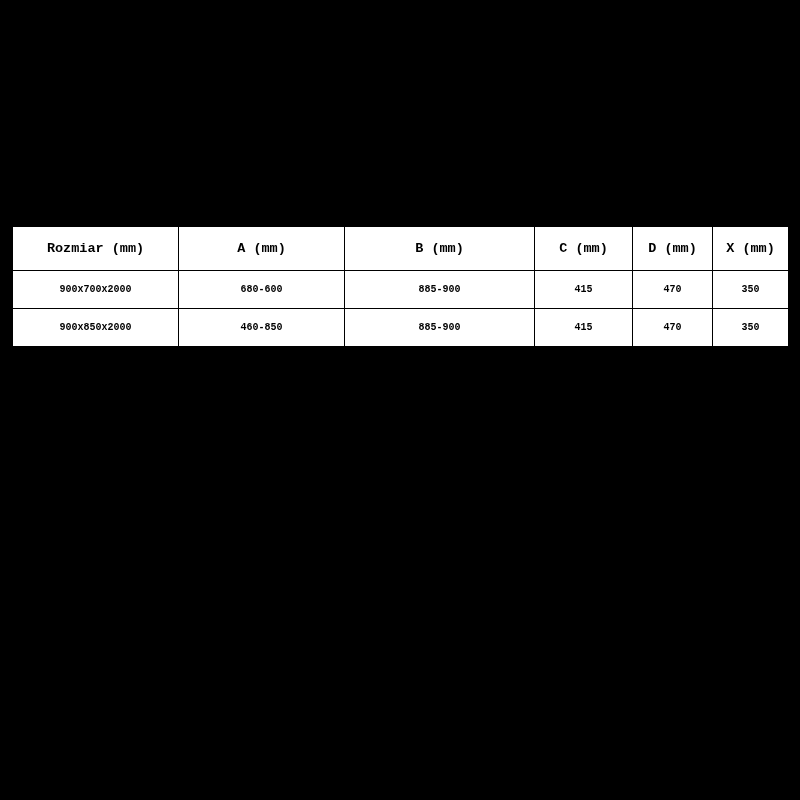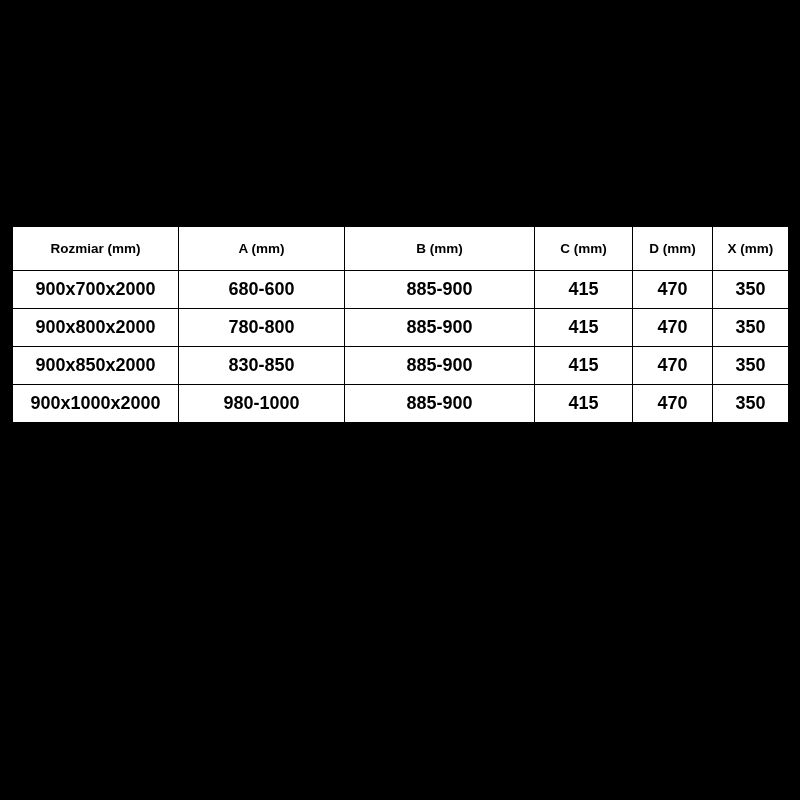--- a/index.html
+++ b/index.html
@@ -11,41 +11,42 @@
     width: 800px;
     height: 800px;
     overflow: hidden;
     font-family: "Liberation Sans", sans-serif;
   }
   .page {
     position: relative;
     width: 800px;
     height: 800px;
     background: #000000;
+    font-family: Liberation Mono, monospace;
   }
   .table-wrap {
     position: absolute;
     left: 12px;
     top: 226px;
     width: 776px;
     background: #ffffff;
   }
   table.spec {
     border-collapse: collapse;
     width: 776px;
     background: #ffffff;
     table-layout: fixed;
   }
   table.spec th,
   table.spec td {
     border: 1px solid #000000;
     text-align: center;
     vertical-align: middle;
     color: #000000;
-    font-size: 18px;
+    font-size: 10px;
     height: 38px;
     padding: 0 2px;
     box-sizing: border-box;
   }
   table.spec thead th {
     font-weight: bold;
     font-size: 13.5px;
     height: 44px;
   }
   table.spec tbody td {
@@ -93,38 +94,22 @@
       <tbody>
         <tr>
           <td>900x700x2000</td>
           <td class="col-a">680-600</td>
           <td class="col-b">885-900</td>
           <td class="col-c">415</td>
           <td class="col-d">470</td>
           <td class="col-x">350</td>
         </tr>
         <tr>
-          <td>900x800x2000</td>
-          <td class="col-a">780-800</td>
-          <td class="col-b">885-900</td>
-          <td class="col-c">415</td>
-          <td class="col-d">470</td>
-          <td class="col-x">350</td>
-        </tr>
-        <tr>
           <td>900x850x2000</td>
-          <td class="col-a">830-850</td>
-          <td class="col-b">885-900</td>
-          <td class="col-c">415</td>
-          <td class="col-d">470</td>
-          <td class="col-x">350</td>
-        </tr>
-        <tr>
-          <td>900x1000x2000</td>
-          <td class="col-a">980-1000</td>
+          <td class="col-a">460-850</td>
           <td class="col-b">885-900</td>
           <td class="col-c">415</td>
           <td class="col-d">470</td>
           <td class="col-x">350</td>
         </tr>
       </tbody>
     </table>
   </div>
 </div>
 

